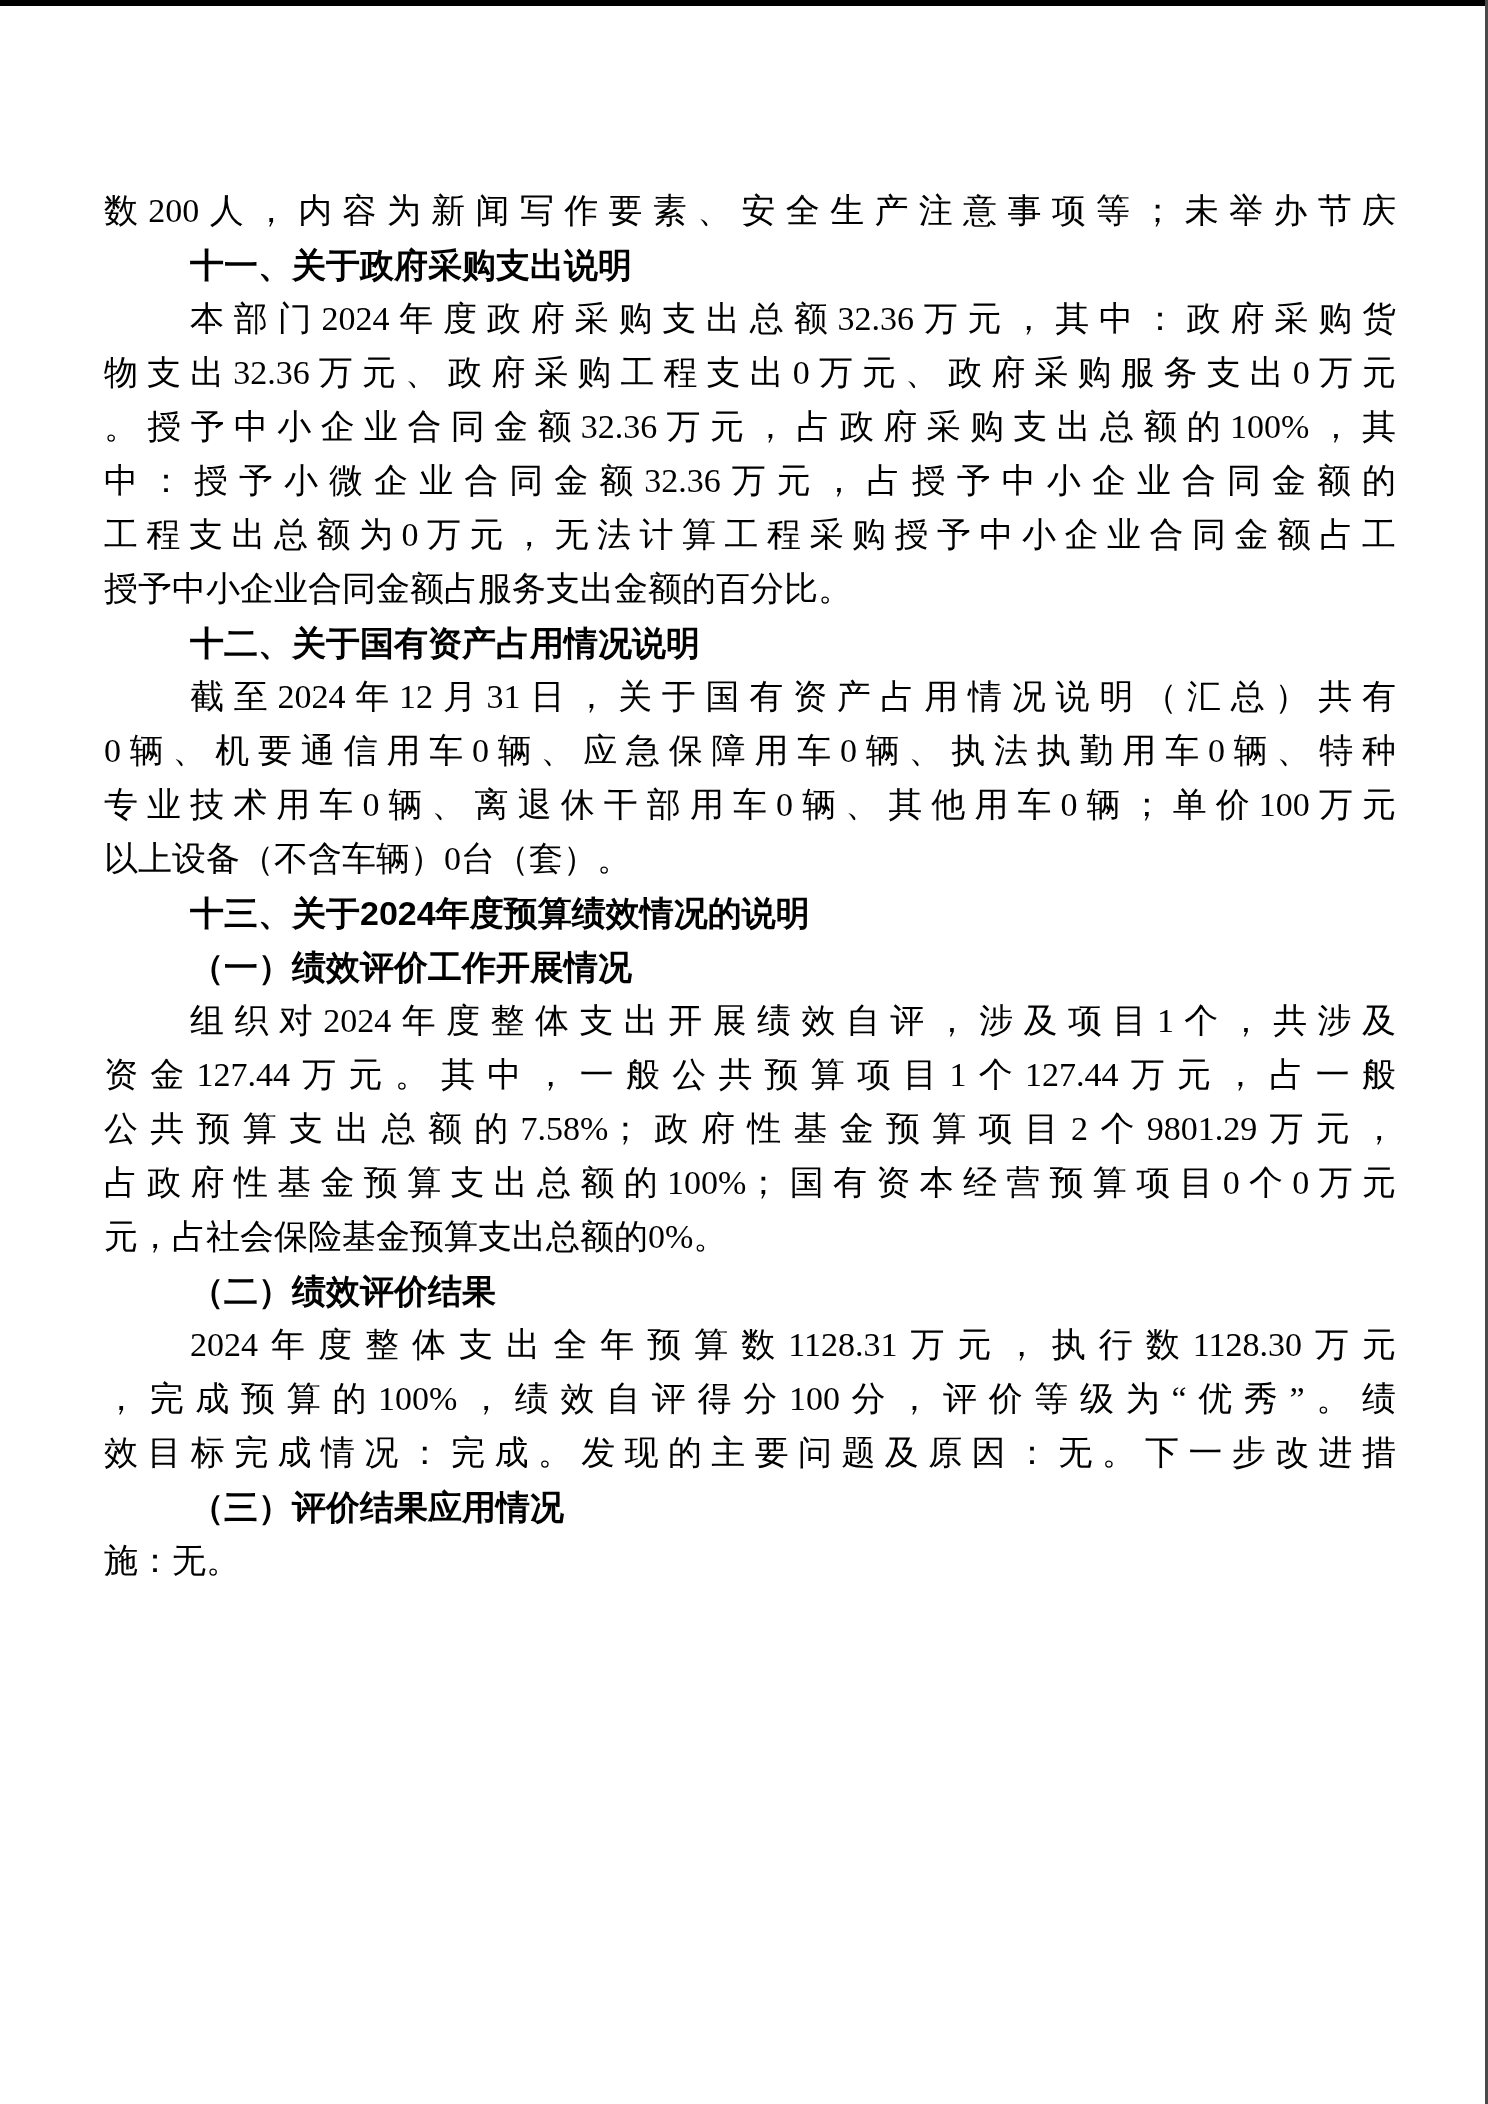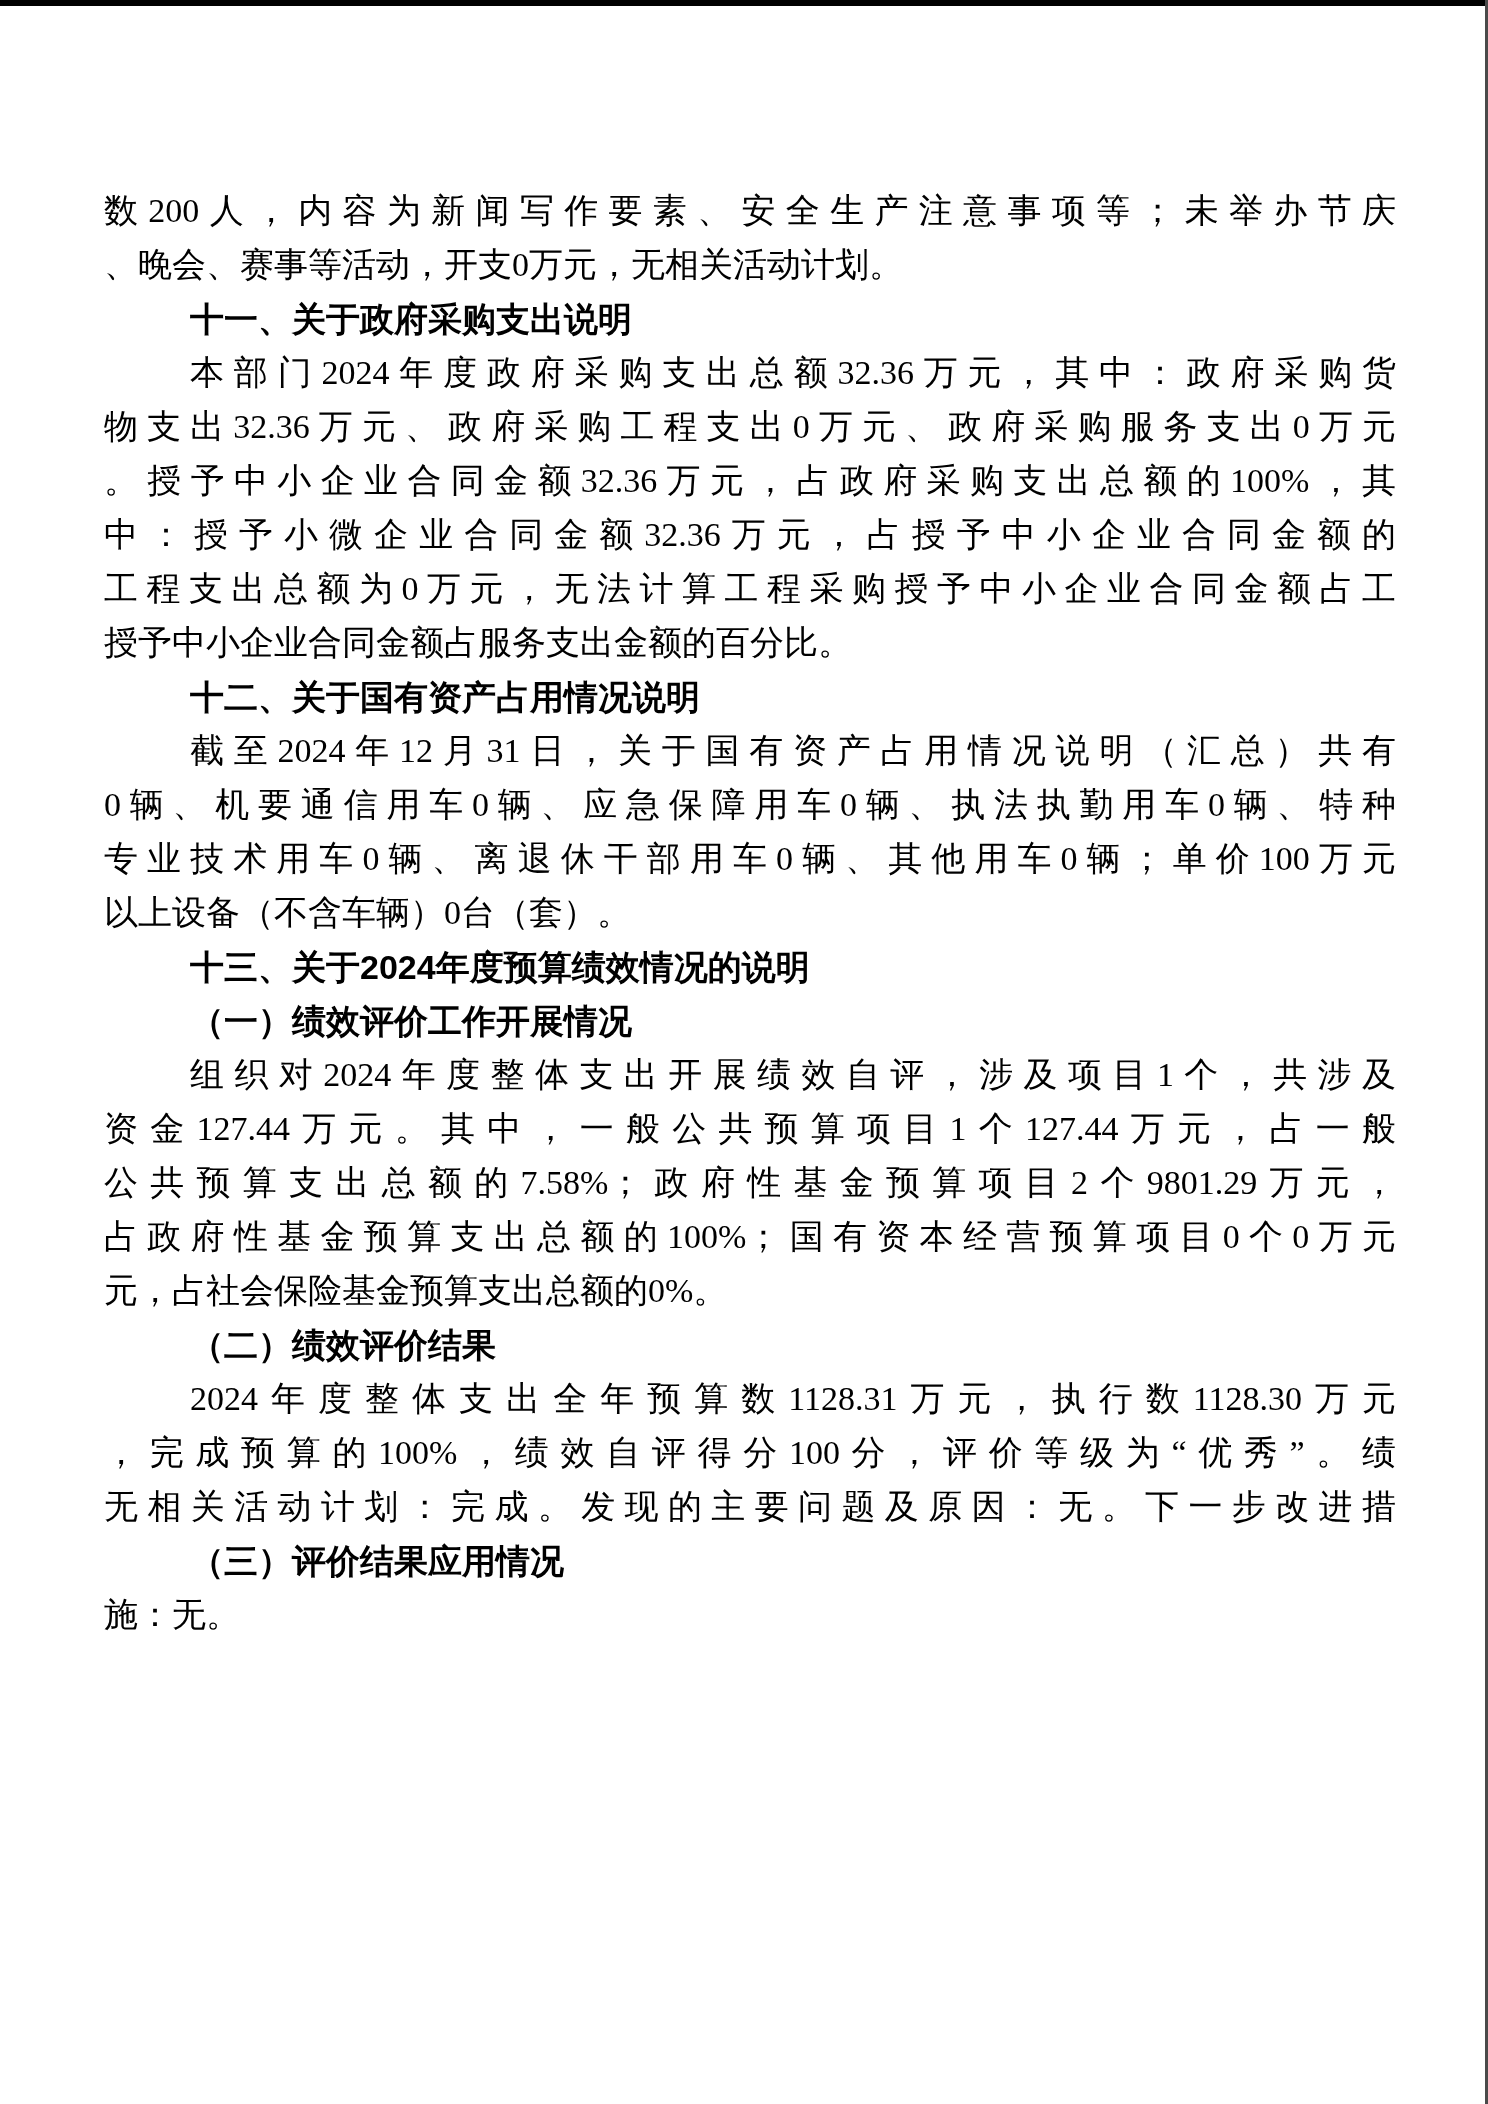--- a/index.html
+++ b/index.html
@@ -51,21 +51,20 @@
   }
 </style>
 </head>
 <body style="background: rgb(255, 255, 255);">
 
 <div class="page-top-edge" style="background: rgb(0, 0, 0);"></div>
 <div class="page-right-edge" style="background: rgb(74, 74, 74);"></div>
 
 <div class="doc-body" id="doc-lines">
     <div class="line fill">数200人，内容为新闻写作要素、安全生产注意事项等；未举办节庆</div>
-    <div class="line">、晚会、赛事等活动，开支0万元，无相关活动计划。</div>
     <div class="line heading indent">十一、关于政府采购支出说明</div>
     <div class="line indent fill">本部门2024年度政府采购支出总额32.36万元，其中：政府采购货</div>
     <div class="line fill">物支出32.36万元、政府采购工程支出0万元、政府采购服务支出0万元</div>
     <div class="line fill">。授予中小企业合同金额32.36万元，占政府采购支出总额的100%，其</div>
     <div class="line fill">中：授予小微企业合同金额32.36万元，占授予中小企业合同金额的</div>
     <div class="line fill">工程支出总额为0万元，无法计算工程采购授予中小企业合同金额占工</div>
     <div class="line">授予中小企业合同金额占服务支出金额的百分比。</div>
     <div class="line heading indent">十二、关于国有资产占用情况说明</div>
     <div class="line indent fill">截至2024年12月31日，关于国有资产占用情况说明（汇总）共有</div>
     <div class="line fill">0辆、机要通信用车0辆、应急保障用车0辆、执法执勤用车0辆、特种</div>
@@ -74,16 +73,16 @@
     <div class="line heading indent">十三、关于2024年度预算绩效情况的说明</div>
     <div class="line heading indent">（一）绩效评价工作开展情况</div>
     <div class="line indent fill">组织对2024年度整体支出开展绩效自评，涉及项目1个，共涉及</div>
     <div class="line fill">资金127.44万元。其中，一般公共预算项目1个127.44万元，占一般</div>
     <div class="line fill">公共预算支出总额的7.58%；政府性基金预算项目2个9801.29万元，</div>
     <div class="line fill">占政府性基金预算支出总额的100%；国有资本经营预算项目0个0万元</div>
     <div class="line">元，占社会保险基金预算支出总额的0%。</div>
     <div class="line heading indent">（二）绩效评价结果</div>
     <div class="line indent fill">2024年度整体支出全年预算数1128.31万元，执行数1128.30万元</div>
     <div class="line fill">，完成预算的100%，绩效自评得分100分，评价等级为“优秀”。绩</div>
-    <div class="line fill">无相关活动计划：完成。发现的主要问题及原因：无。下一步改进措</div>
+    <div class="line fill">效目标完成情况：完成。发现的主要问题及原因：无。下一步改进措</div>
     <div class="line heading indent">（三）评价结果应用情况</div>
     <div class="line">施：无。</div>
   </div>
 
 </body></html>

